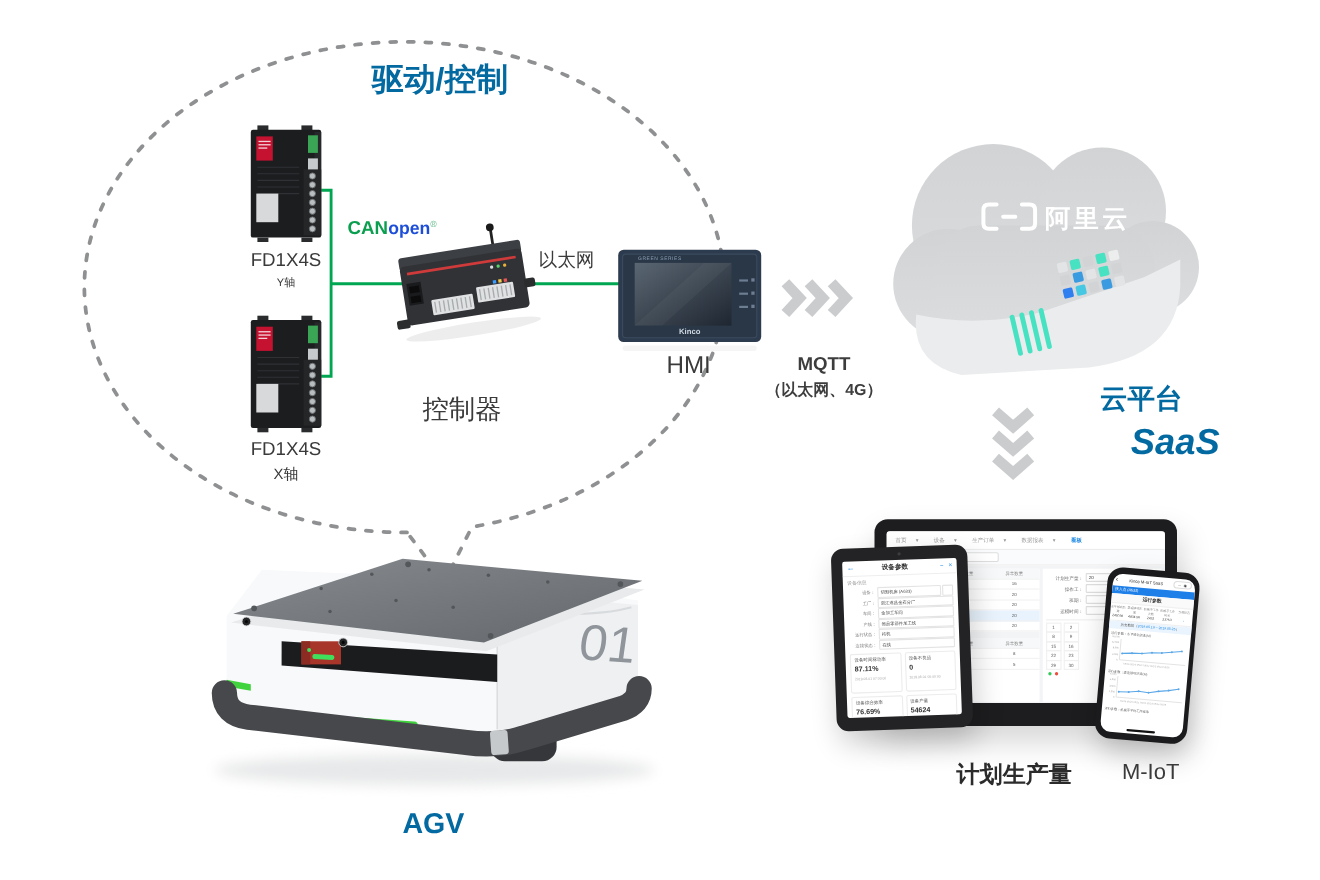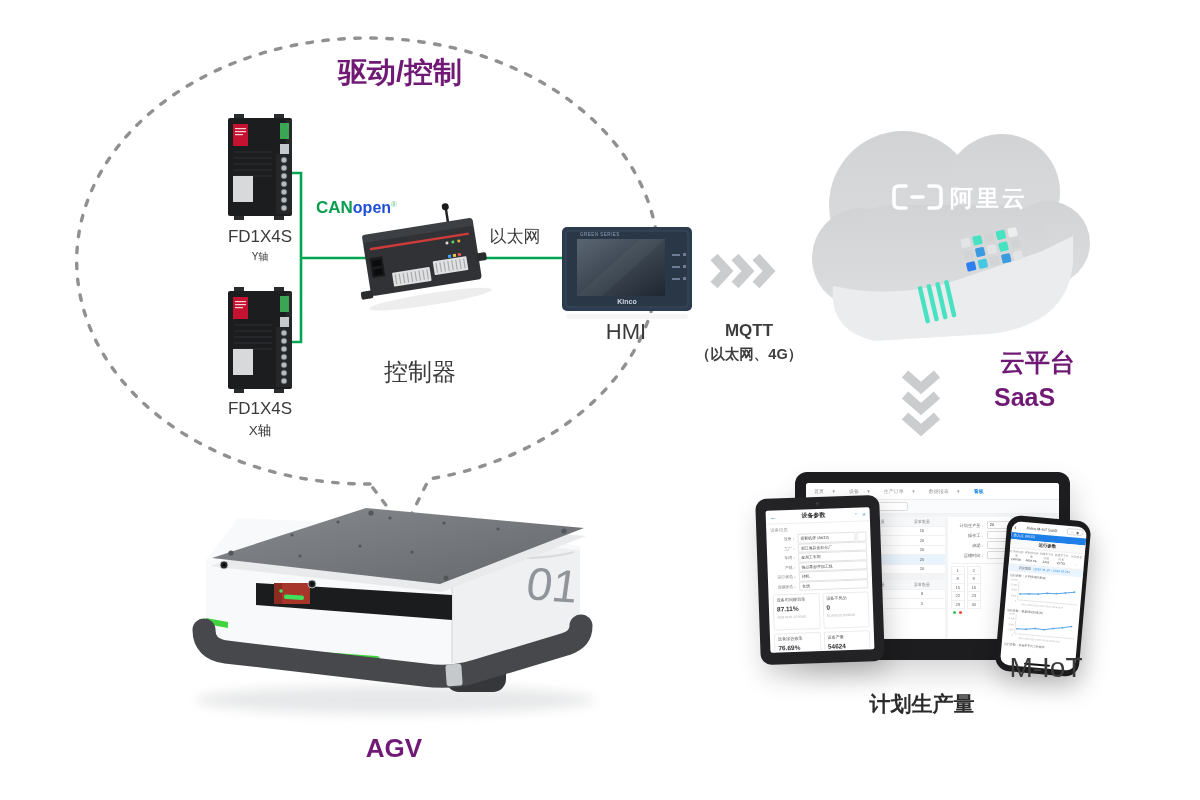--- a/index.html
+++ b/index.html
@@ -1,21 +1,21 @@
 <!DOCTYPE html>
 <html><head>
 <meta charset="utf-8">
 <style>
   html,body{margin:0;padding:0;background:#fff;}
   #stage{position:relative;width:1200px;height:800px;background:#fff;overflow:hidden;
          font-family:"Liberation Sans","DejaVu Sans",sans-serif;}
   #gfx{position:absolute;left:0;top:0;z-index:1;}
   .lbl{position:absolute;z-index:7;white-space:nowrap;}
   .ctr{transform:translateX(-50%);}
-  .red{color:#701a75;font-weight:bold;}
+  .red{color:#0369a1;font-weight:bold;}
   .dev-lbl{color:#3a3a3a;}
   
   .laptop{position:absolute;left:795px;top:472px;width:275px;height:188px;background:#1d1d1f;
           border-radius:12px;z-index:3;box-shadow:4px 14px 28px rgba(0,0,0,.16);}
   .laptop .screen{position:absolute;left:11px;top:11px;width:253px;height:156px;background:#fff;
           border-radius:3px;overflow:hidden;font-size:4px;color:#555;}
   .lnav{height:16px;display:flex;align-items:center;padding-left:8px;border-bottom:1px solid #ececec;background:#fff;}
   .lnav span{font-size:5px;color:#9a9a9a;margin-right:7px;}
   .lnav .active{color:#1e88e5;font-weight:bold;}
   .ltool{height:13px;background:#fafbfc;display:flex;align-items:center;border-bottom:1px solid #f0f0f0;}
@@ -318,27 +318,27 @@
 </div>
 
 <div class="lbl dev-lbl ctr" style="left:420px;top:315px;font-size:24px;margin-top:41px;">控制器</div>
 <div class="lbl dev-lbl ctr" style="left:515px;top:225px;font-size:17px;">以太网</div>
 <div class="lbl dev-lbl ctr" style="left:626px;top:319px;font-size:22px;">HMI</div>
 
 <div class="lbl ctr" style="left:749px;top:321px;font-size:17px;font-weight:700;color:#3d3d3d;">MQTT</div>
 <div class="lbl ctr" style="left:749px;top:345px;font-size:14.5px;font-weight:600;color:#3d3d3d;">（以太网、4G）</div>
 
 <div class="lbl red" style="left:1000px;top:346px;font-size:25px;text-align:center;">云平台</div>
-<div class="lbl red" style="left:994px;top:383px;font-size:25px;">SaaS</div>
+<div class="lbl red" style="left:1028px;top:383px;font-size:33px;font-style:italic;">SaaS</div>
 
 <div class="lbl" style="left:527px;top:558px;z-index:2;font-size:46px;color:#8f959a;transform:rotate(4deg) skewX(-4deg);">01</div>
 <div class="lbl red ctr" style="left:394px;top:733px;font-size:26px;">AGV</div>
 
 <div class="lbl ctr" style="left:922px;top:690px;font-size:21px;font-weight:bold;color:#2b2b2b;">计划生产量</div>
-<div class="lbl ctr" style="left:1046px;top:652px;font-size:28px;color:#3a3a3a;text-align:center;">M-IoT</div>
+<div class="lbl ctr" style="left:1046px;top:691px;font-size:20px;color:#3a3a3a;text-align:center;">M-IoT</div>
 
 <div class="laptop">
   <div class="screen">
     <div class="lnav">
       <span><span>首页</span> <span>▾</span></span>
       <span><span>设备</span> <span>▾</span></span>
       <span><span>生产订单</span> <span>▾</span></span>
       <span><span>数据报表</span> <span>▾</span></span>
       <span class="active">看板</span>
     </div>

